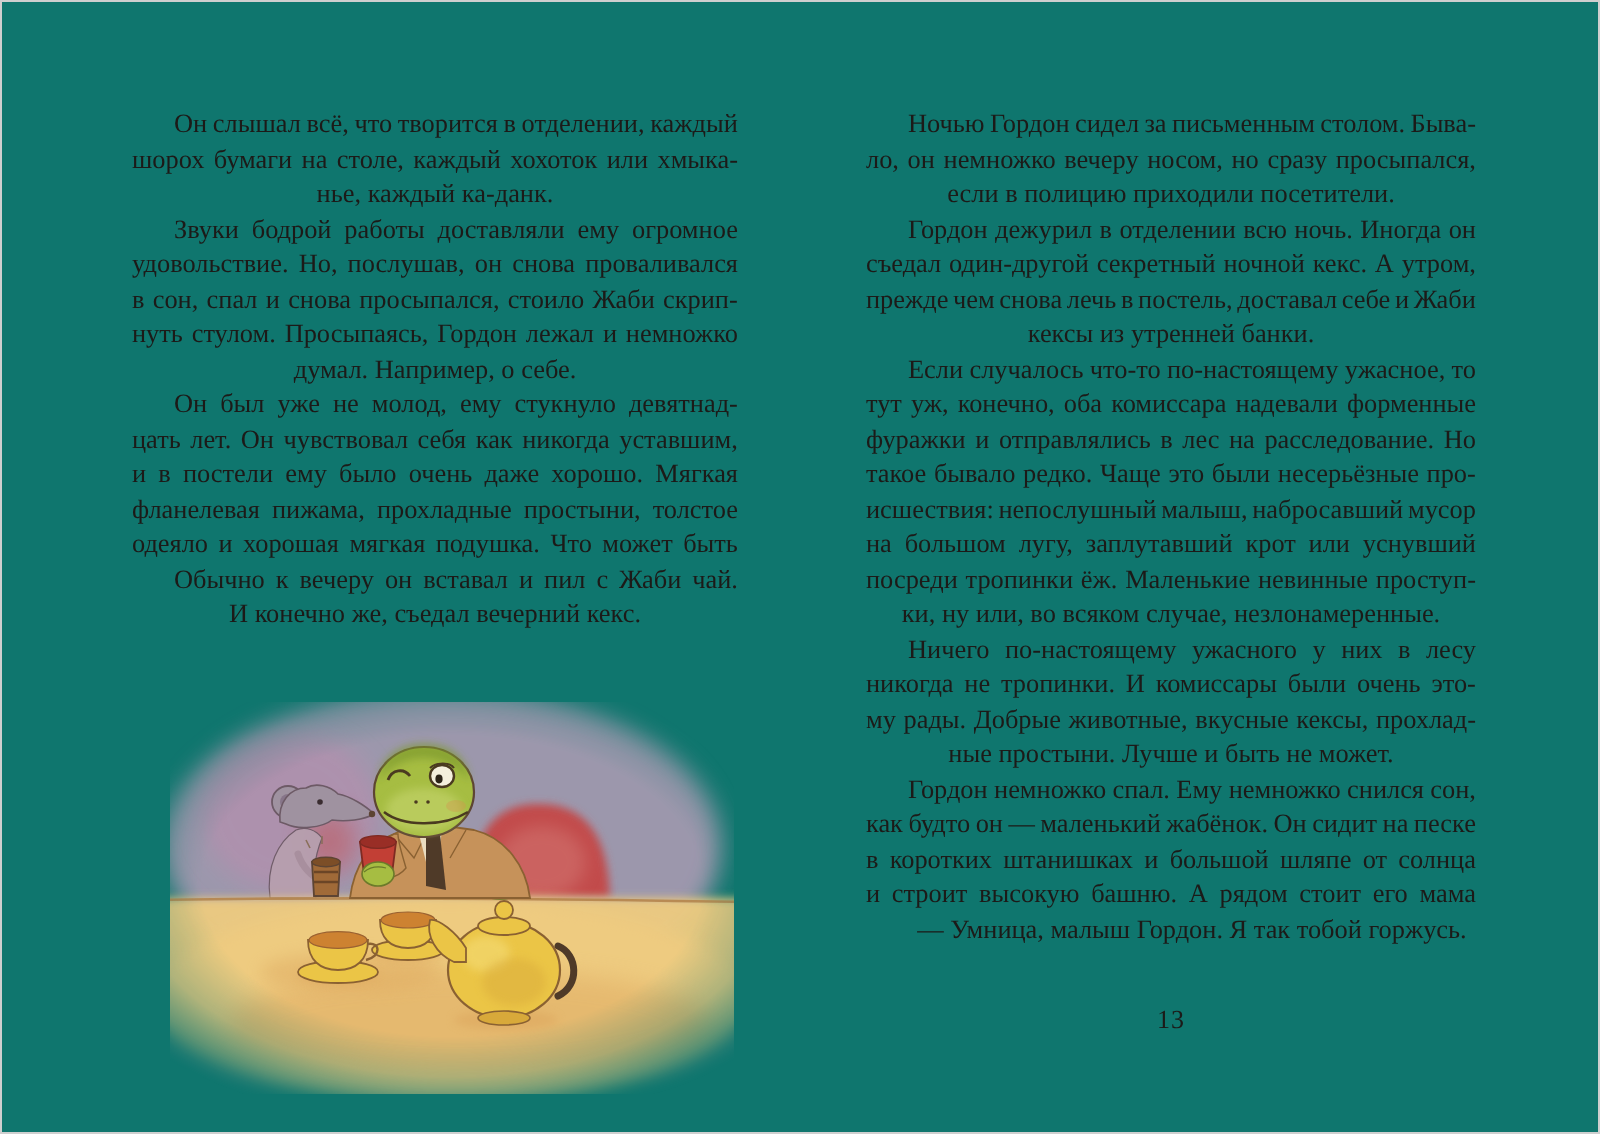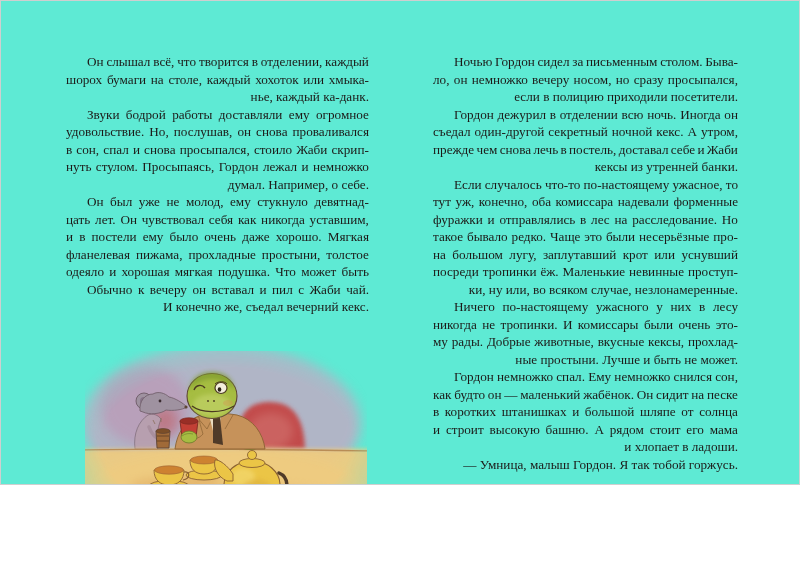--- a/index.html
+++ b/index.html
@@ -1,28 +1,28 @@
 <!DOCTYPE html>
 <html lang="ru" style="--ill-wall-pink: #cda3c2; --ill-wall-pink-deep: #c08bae; --ill-chair-red: #c24c4c; --ill-chair-red-light: #d47a76; --ill-table-wheat: #eecb80; --ill-table-shade: #dca45c; --ill-table-edge: #b3834a; --ill-toad-green: #a6bd42; --ill-toad-green-light: #c6d56e; --ill-toad-green-dark: #7e9a2e; --ill-jacket-tan: #c6925a; --ill-jacket-dark: #8a6132; --ill-shirt-cream: #eadcc0; --ill-tie-brown: #4f3a28; --ill-mug-red: #c23f35; --ill-mug-red-dark: #992e26; --ill-mouse-gray: #9f92a0; --ill-mouse-body: #b79fae; --ill-mouse-dark: #6d5a66; --ill-mug-brown: #a06a38; --ill-mug-brown-dark: #6b4526; --ill-china-yellow: #ebc546; --ill-china-deep: #d8a93a; --ill-tea-orange: #cd8231; --ill-outline-brown: #5d4433; --ill-ink-dark: #4a3a20; --text-ink: #1c1a18;"><head>
 <meta charset="utf-8">
 <title>Book spread</title>
 <style>
   html,body{margin:0;padding:0;background:#ffffff;}
   .sheet{
-    position:relative;width:800px;height:485px;box-sizing:border-box;
-    background:#5eead4;border:1px solid #cfcfcf;overflow:hidden;
+    position:relative;width:800px;height:567px;box-sizing:border-box;
+    background:#0f766e;border:1px solid #cfcfcf;overflow:hidden;
     font-family:"Liberation Serif","DejaVu Serif",serif;
     color:var(--text-ink,#1c1a18);
   }
   .col{position:absolute;top:52px;font-size:13.2px;line-height:17.5px;}
   .col.left{left:65px;width:303px;}
   .col.right{left:432px;width:305px;}
   .tline{height:17.5px;overflow:visible;white-space:pre;}
   .tline.just{display:flex;justify-content:space-between;}
-  .tline.last{text-align:right;}
+  .tline.last{text-align:center;}
   .tline.ind{padding-left:21px;}
   .pagenum{
     position:absolute;left:432px;top:501px;width:305px;text-align:center;
     font-size:13px;letter-spacing:.5px;
   }
   .illus{
     position:absolute;left:84px;top:350px;width:282px;height:196px;
     -webkit-mask-image:radial-gradient(ellipse 74% 64% at 50% 47%, #000 60%, rgba(0,0,0,.72) 76%, transparent 97%);
     mask-image:radial-gradient(ellipse 74% 64% at 50% 47%, #000 60%, rgba(0,0,0,.72) 76%, transparent 97%);
   }
@@ -68,32 +68,32 @@
       <div class="tline just"><span>ло,</span><span>он</span><span>немножко</span><span>вечеру</span><span>носом,</span><span>но</span><span>сразу</span><span>просыпался,</span></div>
       <div class="tline last">если в полицию приходили посетители.</div>
       <div class="tline just ind"><span>Гордон</span><span>дежурил</span><span>в</span><span>отделении</span><span>всю</span><span>ночь.</span><span>Иногда</span><span>он</span></div>
       <div class="tline just"><span>съедал</span><span>один-другой</span><span>секретный</span><span>ночной</span><span>кекс.</span><span>А</span><span>утром,</span></div>
       <div class="tline just"><span>прежде</span><span>чем</span><span>снова</span><span>лечь</span><span>в</span><span>постель,</span><span>доставал</span><span>себе</span><span>и</span><span>Жаби</span></div>
       <div class="tline last">кексы из утренней банки.</div>
       <div class="tline just ind"><span>Если</span><span>случалось</span><span>что-то</span><span>по-настоящему</span><span>ужасное,</span><span>то</span></div>
       <div class="tline just"><span>тут</span><span>уж,</span><span>конечно,</span><span>оба</span><span>комиссара</span><span>надевали</span><span>форменные</span></div>
       <div class="tline just"><span>фуражки</span><span>и</span><span>отправлялись</span><span>в</span><span>лес</span><span>на</span><span>расследование.</span><span>Но</span></div>
       <div class="tline just"><span>такое</span><span>бывало</span><span>редко.</span><span>Чаще</span><span>это</span><span>были</span><span>несерьёзные</span><span>про-</span></div>
+      <div class="tline just"><span>исшествия:</span><span>непослушный</span><span>малыш,</span><span>набросавший</span><span>мусор</span></div>
       <div class="tline just"><span>на</span><span>большом</span><span>лугу,</span><span>заплутавший</span><span>крот</span><span>или</span><span>уснувший</span></div>
       <div class="tline just"><span>посреди</span><span>тропинки</span><span>ёж.</span><span>Маленькие</span><span>невинные</span><span>проступ-</span></div>
       <div class="tline last">ки, ну или, во всяком случае, незлонамеренные.</div>
       <div class="tline just ind"><span>Ничего</span><span>по-настоящему</span><span>ужасного</span><span>у</span><span>них</span><span>в</span><span>лесу</span></div>
       <div class="tline just"><span>никогда</span><span>не</span><span>тропинки.</span><span>И</span><span>комиссары</span><span>были</span><span>очень</span><span>это-</span></div>
       <div class="tline just"><span>му</span><span>рады.</span><span>Добрые</span><span>животные,</span><span>вкусные</span><span>кексы,</span><span>прохлад-</span></div>
       <div class="tline last">ные простыни. Лучше и быть не может.</div>
       <div class="tline just ind"><span>Гордон</span><span>немножко</span><span>спал.</span><span>Ему</span><span>немножко</span><span>снился</span><span>сон,</span></div>
       <div class="tline just"><span>как</span><span>будто</span><span>он</span><span>—</span><span>маленький</span><span>жабёнок.</span><span>Он</span><span>сидит</span><span>на</span><span>песке</span></div>
       <div class="tline just"><span>в</span><span>коротких</span><span>штанишках</span><span>и</span><span>большой</span><span>шляпе</span><span>от</span><span>солнца</span></div>
       <div class="tline just"><span>и</span><span>строит</span><span>высокую</span><span>башню.</span><span>А</span><span>рядом</span><span>стоит</span><span>его</span><span>мама</span></div>
-      <div class="tline last">и хлопает в ладоши.</div>
       <div class="tline last ind">— Умница, малыш Гордон. Я так тобой горжусь.</div>
     </div>
 
   <div class="pagenum">13</div>
 
   <div class="illus">
     <svg viewBox="0 0 282 196" width="282" height="196" role="img" aria-label="Жаба Гордон в коричневом пиджаке пьёт чай за столом вместе с мышкой; на столе жёлтый чайник и две чашки">
       <defs>
         <filter id="b2" x="-40%" y="-40%" width="180%" height="180%">
             <feGaussianBlur stdDeviation="2"></feGaussianBlur>

